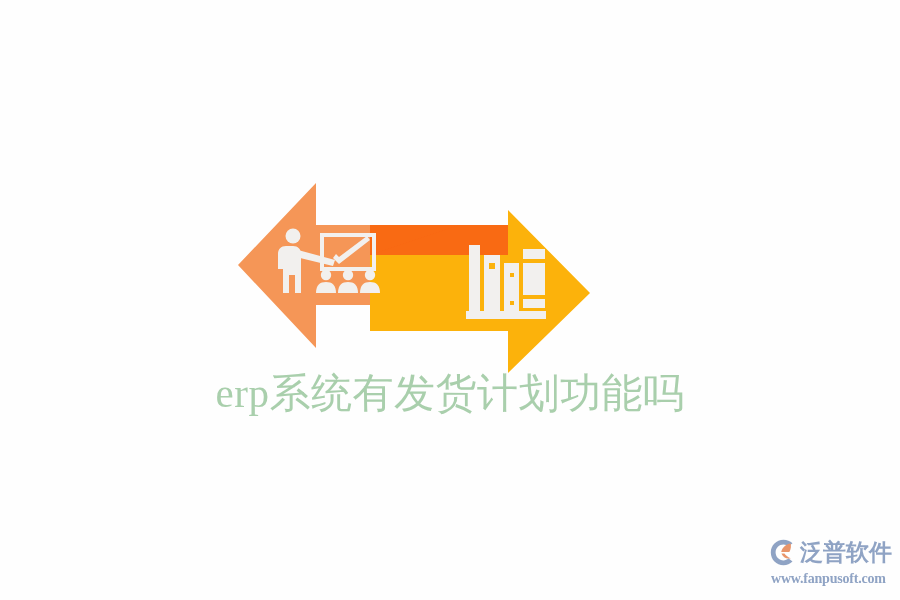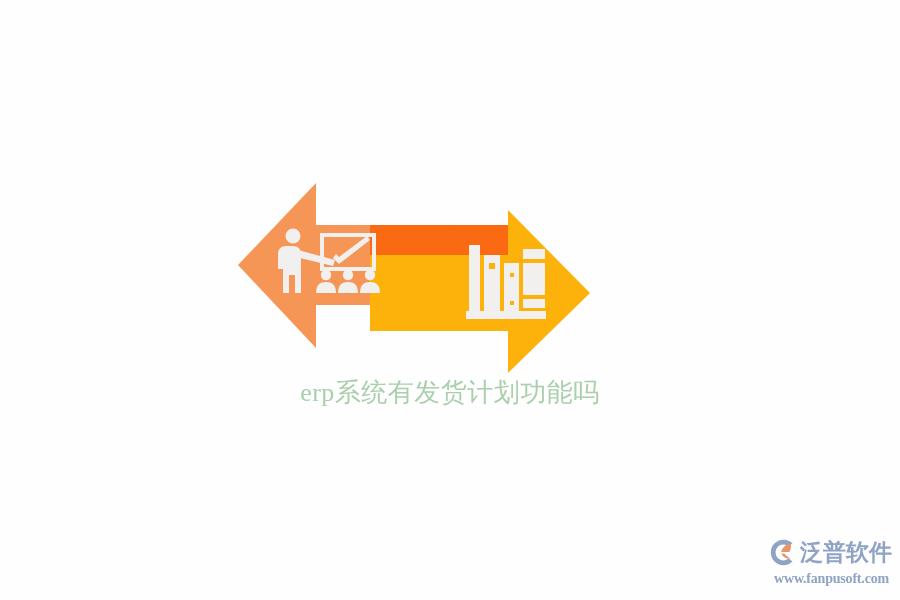--- a/index.html
+++ b/index.html
@@ -37,36 +37,35 @@
   }
 
   
   .title {
     position: absolute;
     left: 0;
     top: 374px;
     width: 900px;
     text-align: center;
     font-family: "Liberation Serif", "DejaVu Serif", serif;
-    font-size: 26px;
+    font-size: 41px;
     line-height: 38px;
     letter-spacing: 0.5px;
     color: #a9cfac;
     white-space: nowrap;
     user-select: none;
   }
 
   
   .watermark {
     position: absolute;
     left: 770px;
     top: 537px;
     width: 122px;
     height: 50px;
-    text-align: center;
   }
   .wm-row {
     display: flex;
     align-items: center;
     height: 30px;
   }
   .wm-mark {
     width: 27px;
     height: 27px;
     flex: 0 0 27px;

